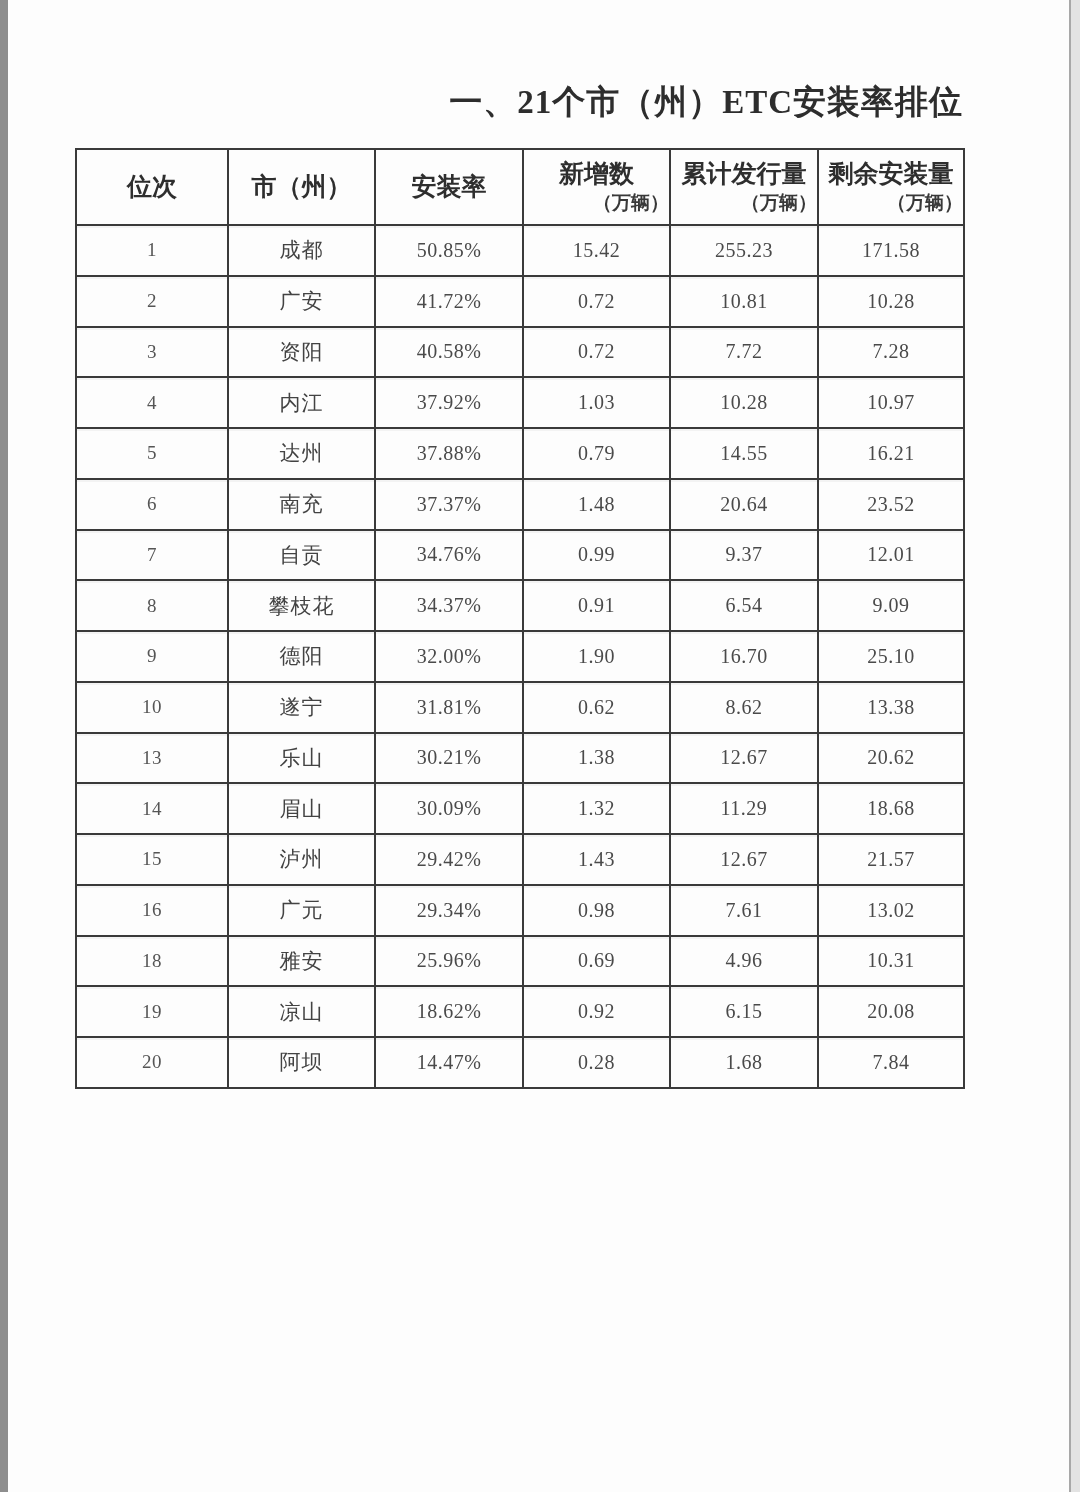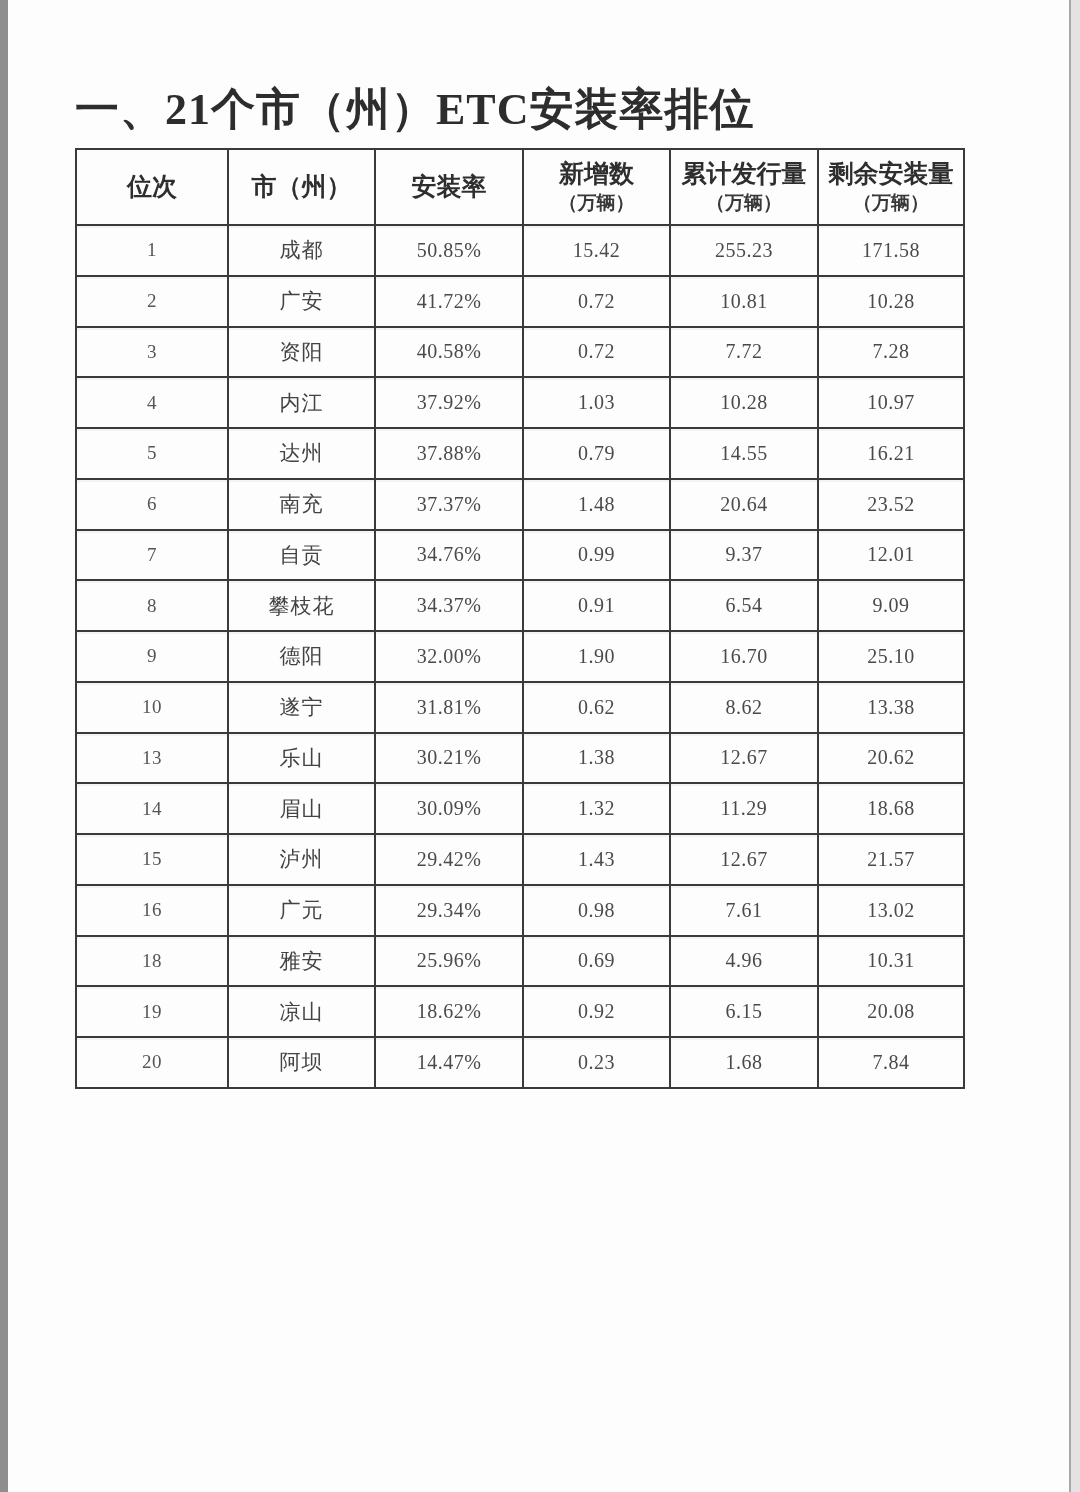--- a/index.html
+++ b/index.html
@@ -19,22 +19,22 @@
   .edge-right {
     position: absolute; right: 0; top: 0;
     width: 9px; height: 100%;
     background: #e3e3e3;
     border-left: 2px solid #a8a8a8;
   }
   .title {
     position: absolute;
     top: 80px; left: 75px; width: 888px;
     margin: 0;
-    text-align: left;
-    font-size: 44px;
+    text-align: right;
+    font-size: 33px;
     font-weight: bold;
     color: #2d2d2d;
     letter-spacing: 1px;
     font-family: "Liberation Serif", "DejaVu Serif", serif;
   }
   table.ranking {
     position: absolute;
     left: 75px; top: 148px;
     width: 888px;
     border-collapse: collapse;
@@ -53,20 +53,21 @@
     font-weight: 700;
     color: #2e2e2e;
     line-height: 1.15;
   }
   thead th .sub {
     display: block;
     font-size: 19px;
     font-weight: 700;
     margin-top: 3px;
     color: #383838;
+    text-align: right;
   }
   tbody tr { height: 50.76px; }
   tbody td {
     font-size: 20px;
     color: #4a4a4a;
     letter-spacing: 0.5px;
   }
   tbody td.cell-city { font-size: 21px; letter-spacing: 1px; color: #434343; }
   tbody td.cell-rank { font-size: 19px; color: #555; }
   
@@ -226,19 +227,19 @@
           <td class="cell-city">凉山</td>
           <td class="cell-install-rate">18.62%</td>
           <td class="cell-new-additions">0.92</td>
           <td class="cell-cumulative-issuance">6.15</td>
           <td class="cell-remaining-installs">20.08</td>
         </tr>
         <tr>
           <td class="cell-rank">20</td>
           <td class="cell-city">阿坝</td>
           <td class="cell-install-rate">14.47%</td>
-          <td class="cell-new-additions">0.23</td>
+          <td class="cell-new-additions">0.28</td>
           <td class="cell-cumulative-issuance">1.68</td>
           <td class="cell-remaining-installs">7.84</td>
         </tr>
       </tbody>
   </table>
 </div>
 
 </body></html>

